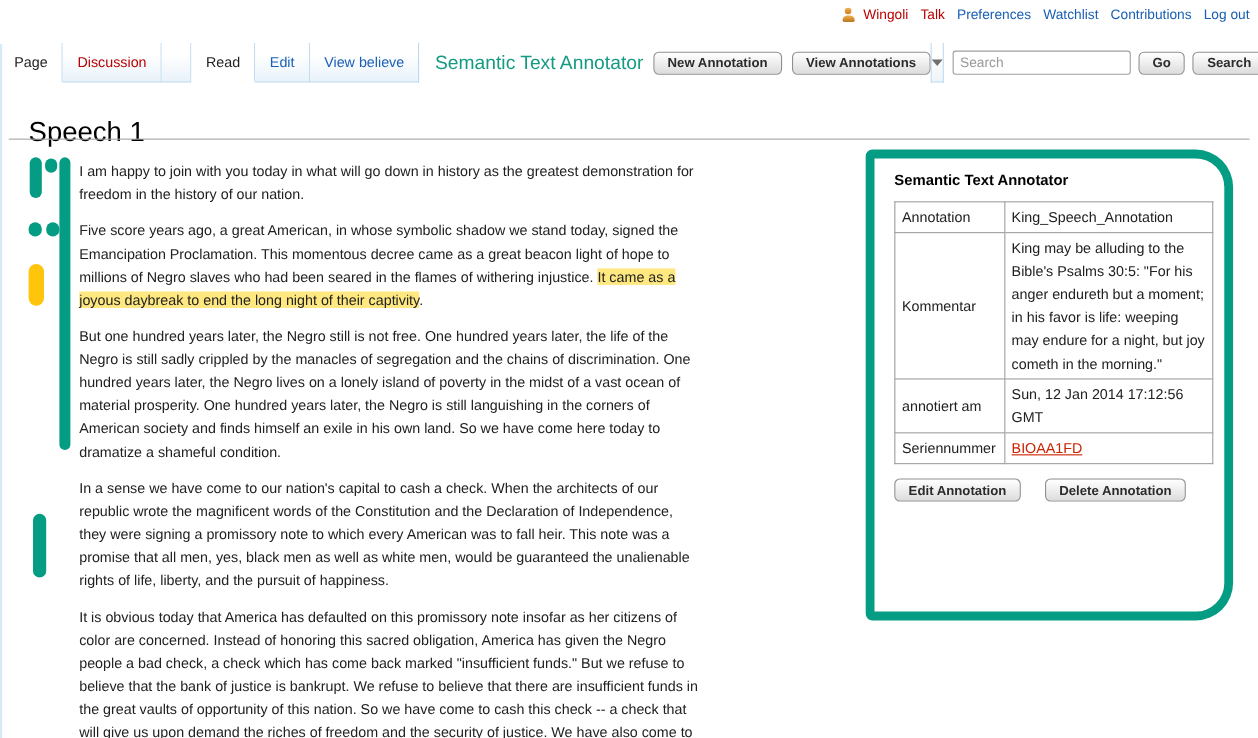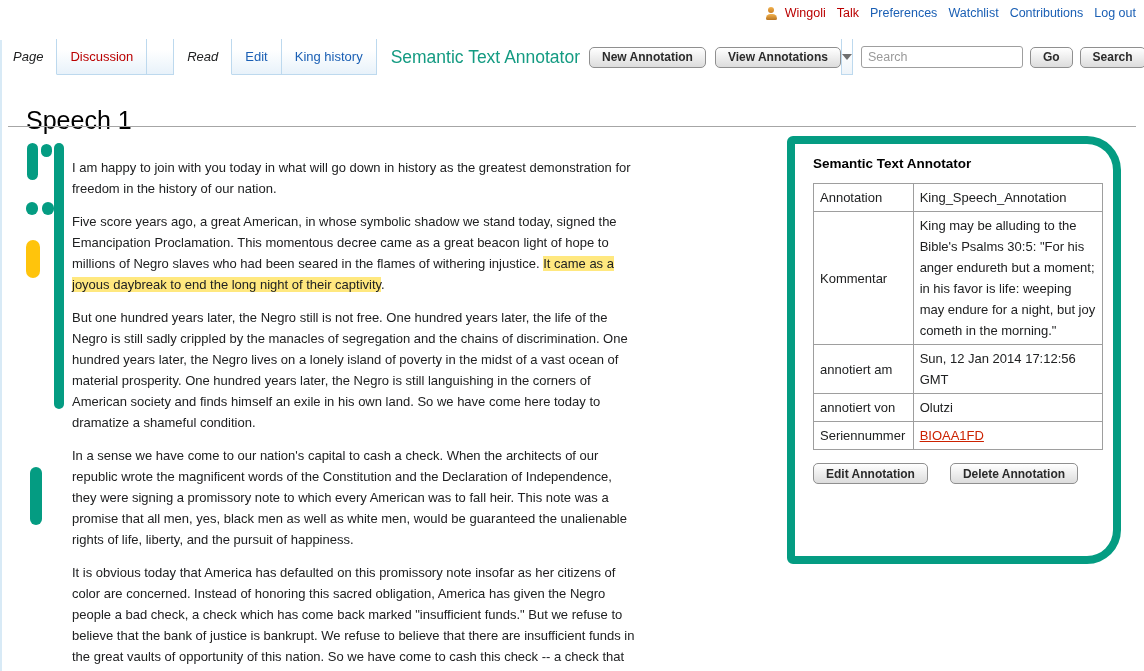--- a/index.html
+++ b/index.html
@@ -15,21 +15,21 @@
   .user-ico .head{position:absolute;top:0;left:3.5px;width:6px;height:6px;border-radius:50%;
                   background:linear-gradient(#f2b24d,#c87d25);}
   .user-ico .body{position:absolute;bottom:0;left:1px;width:11px;height:6px;
                   border-radius:6px 6px 2px 2px;background:linear-gradient(#f2b24d,#b97420);}
 
   
   .tabrow{position:absolute;top:39px;left:0;width:1144px;height:36px;display:flex;align-items:stretch;}
   .tab{display:flex;align-items:center;padding:0 13px;font-size:13px;white-space:nowrap;
        background:linear-gradient(#ffffff 30%,#e8f2fa 100%);
        border-right:1px solid #bdd9ee;border-bottom:1px solid #bdd9ee;cursor:pointer;}
-  .tab.active{background:#fff;border-bottom:1px solid #fff;color:#202122;font-style:italic;}
+  .tab.active{background:#fff;border-bottom:1px solid #fff;color:#202122;}
   .tab.filler{width:108px;cursor:default;}
   .tab a{text-decoration:none;}
   .sta-title{display:flex;align-items:center;margin-left:14px;font-size:17.5px;color:#149b82;white-space:nowrap;}
   .macbtn{align-self:center;margin-left:9px;padding:2.5px 12px;font-size:12px;font-weight:700;color:#2b2b2b;
           background:linear-gradient(#ffffff,#ececec 55%,#dcdcdc);
           border:1px solid #8f8f8f;border-radius:5px;cursor:pointer;white-space:nowrap;
           font-family:"Liberation Sans","DejaVu Sans",sans-serif;text-align:right;}
   .arrowtab{margin-left:auto;width:34px;display:flex;align-items:center;justify-content:center;
             background:linear-gradient(#ffffff 30%,#eef4f9 100%);
             border-left:1px solid #bdd9ee;border-right:1px solid #bdd9ee;border-bottom:1px solid #bdd9ee;cursor:pointer;}
@@ -38,21 +38,21 @@
   .searchbox{width:148px;height:20px;border:1px solid #9f9f9f;border-radius:3px;padding:0 6px;font-size:12.5px;
              font-family:"Liberation Sans","DejaVu Sans",sans-serif;color:#333;}
   .searchbox::placeholder{color:#9a9a9a;}
 
   
   .leftstrip{position:absolute;left:0;top:40px;width:2px;height:631px;background:#d8eaf6;}
   h1.pagetitle{position:absolute;top:90px;left:10px;margin:16px;font-size:25px;font-weight:400;color:#000;}
   .titleline{position:absolute;top:126px;left:8px;width:1128px;border-top:1px solid #a6a6a6;}
 
   .textcol{position:absolute;top:145px;left:72px;width:565px;font-size:13px;line-height:21px;}
-  .textcol p{margin:12px 0 12px 0;}
+  .textcol p{margin:0 0 12px 0;}
   .hl{background:#ffe87f;cursor:pointer;}
 
   
   .mark{position:absolute;cursor:pointer;}
   .teal{background:#049c82;}
   .gold{background:#ffc40c;}
 
   
   .panel{position:absolute;left:787px;top:136px;width:334px;height:428px;box-sizing:border-box;
          border:8px solid #049c82;border-radius:6px 34px 34px 6px;background:#fff;padding:8px 10px;}
@@ -87,21 +87,21 @@
     <div class="tab active">Page</div>
     <div class="tab">
         <a class="link-red">Discussion</a>
       </div>
     <div class="tab filler"></div>
     <div class="tab active">Read</div>
     <div class="tab">
         <a class="link-blue">Edit</a>
       </div>
     <div class="tab">
-        <a class="link-blue">King history</a>
+        <a class="link-blue">View believe</a>
       </div>
     <div class="sta-title">Semantic Text Annotator</div>
     <button class="macbtn">New Annotation</button>
     <button class="macbtn">View Annotations</button>
     <div class="arrowtab">
         <span class="tri"></span>
       </div>
     <div class="searchwrap">
       <input class="searchbox" placeholder="Search" style="">
       <button class="macbtn" style="margin-left:0">Go</button>
@@ -140,24 +140,20 @@
       </tr>
       <tr>
         <td class="lbl">Kommentar</td>
         <td class="val">King may be alluding to the Bible's Psalms 30:5: "For his anger endureth but a moment; in his favor is life: weeping may endure for a night, but joy cometh in the morning."</td>
       </tr>
       <tr>
         <td class="lbl">annotiert am</td>
         <td class="val">Sun, 12 Jan 2014 17:12:56 GMT</td>
       </tr>
       <tr>
-        <td class="lbl">annotiert von</td>
-        <td class="val">Olutzi</td>
-      </tr>
-      <tr>
         <td class="lbl">Seriennummer</td>
         <td class="val serial">BIOAA1FD</td>
       </tr>
     </tbody>
       </table>
     <div class="panelbtns">
       <button class="macbtn">Edit Annotation</button>
       <button class="macbtn">Delete Annotation</button>
     </div>
   </div>

